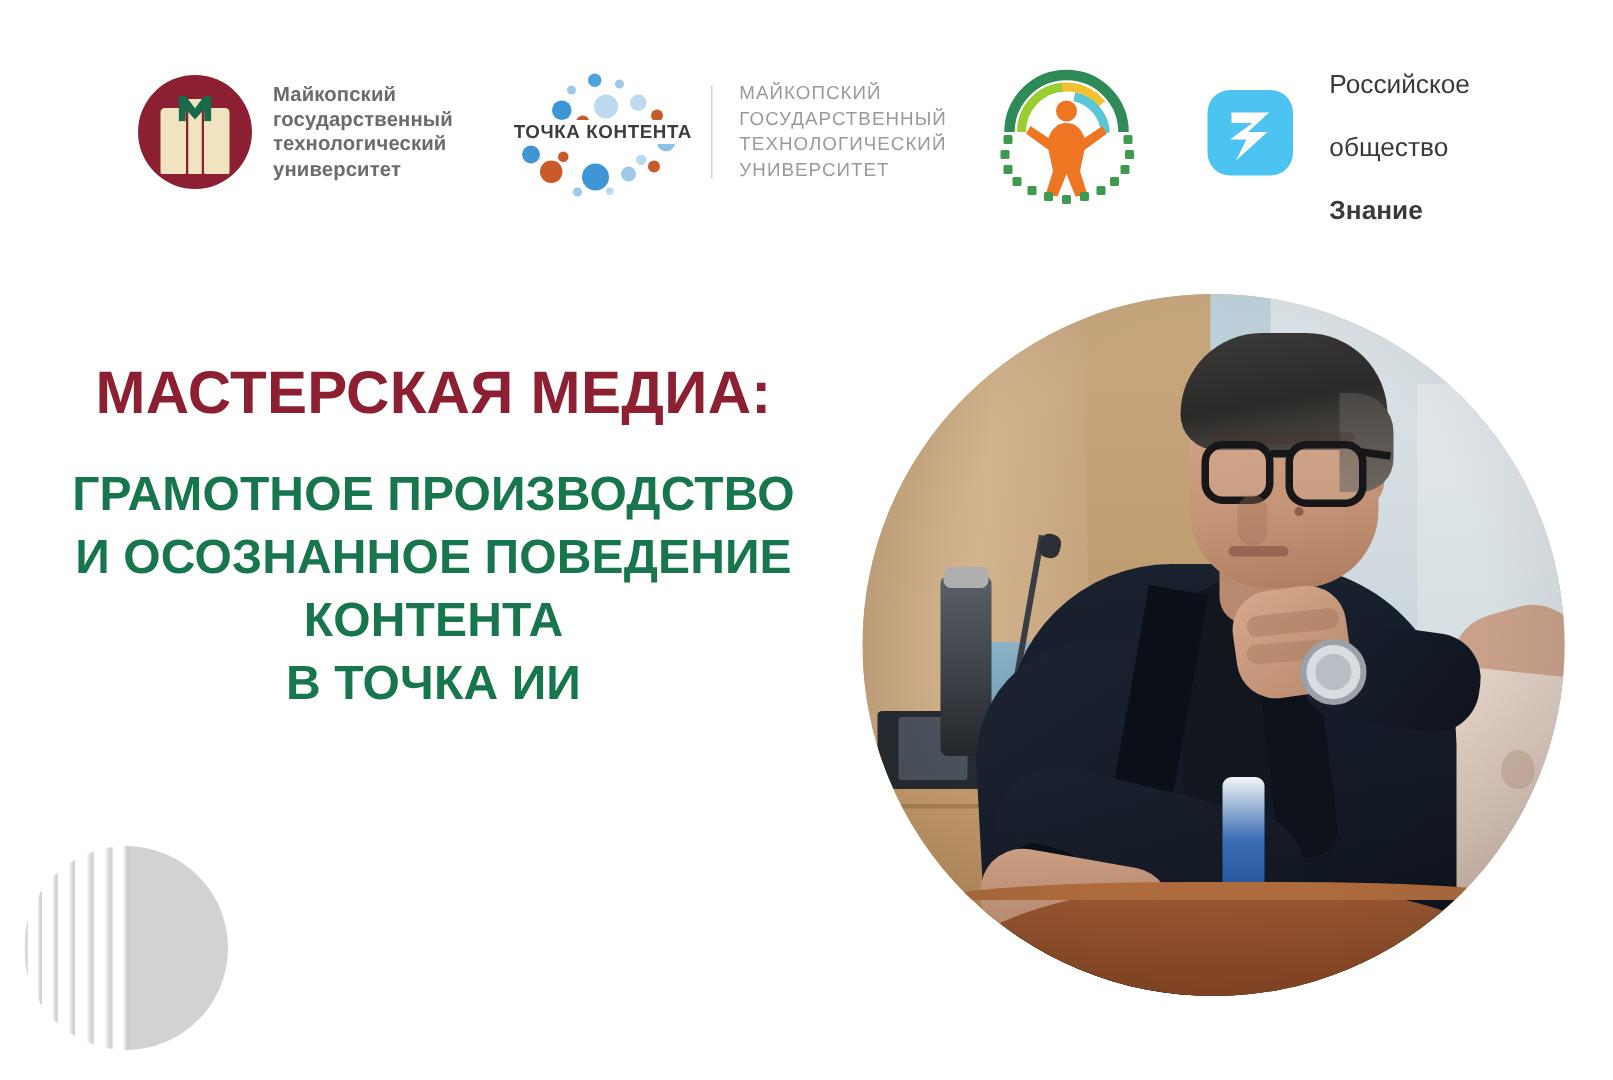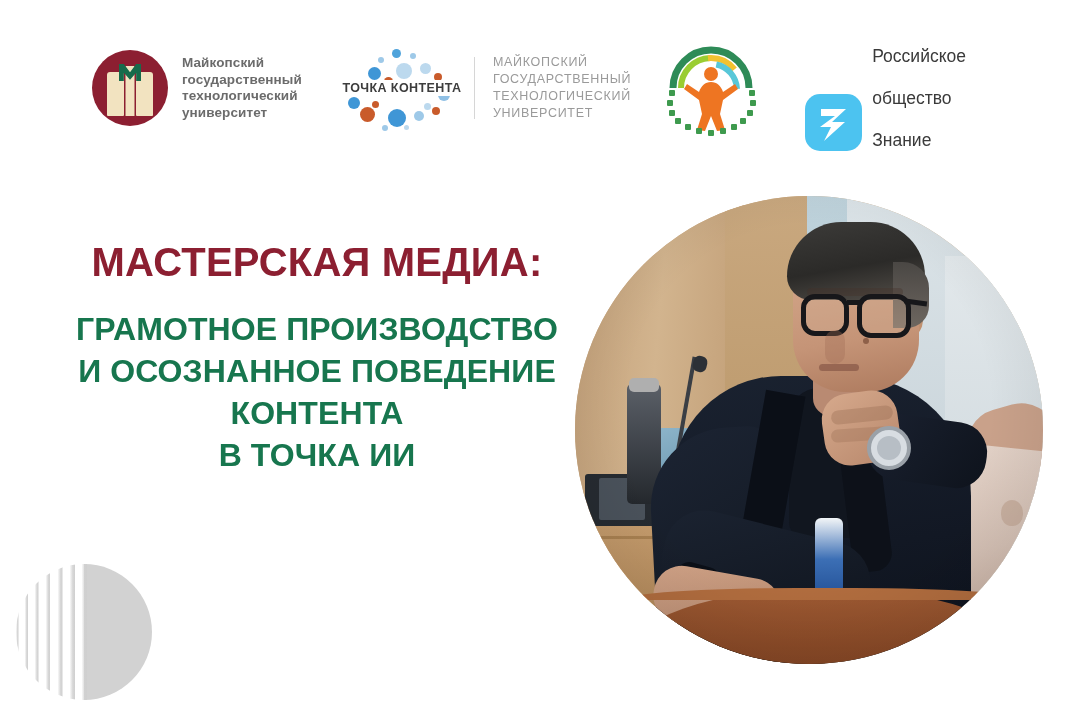--- a/index.html
+++ b/index.html
@@ -150,48 +150,47 @@
     position: absolute;
     width: 6px;
     height: 6px;
     background: #3E9A4E;
     border-radius: 1px;
   }
 
   
   .logo-znanie {
     display: flex;
-    align-items: flex-end;
-    gap: 10px;
+    align-items: center;
+    gap: 24px;
     margin-left: 44px;
   }
   .zn-mark {
     position: relative;
     width: 57px;
     height: 57px;
     border-radius: 15px;
     background: #4CC3F0;
     flex: none;
   }
   .zn-words {
     font-size: 17.5px;
     line-height: 21px;
     color: #3A3A3A;
     white-space: pre-line;
   }
-  .zn-words b { font-weight: normal; }
+  .zn-words b { font-weight: bold; }
 
   
   .title-block {
     position: absolute;
     left: 0px;
     top: 238px;
     width: 578px;
     text-align: center;
-    padding-left: 28px;
   }
   .title-main {
     font-size: 40px;
     font-weight: bold;
     color: #8C1F31;
     letter-spacing: .2px;
     line-height: 48px;
     margin-bottom: 22px;
   }
   .title-sub {

